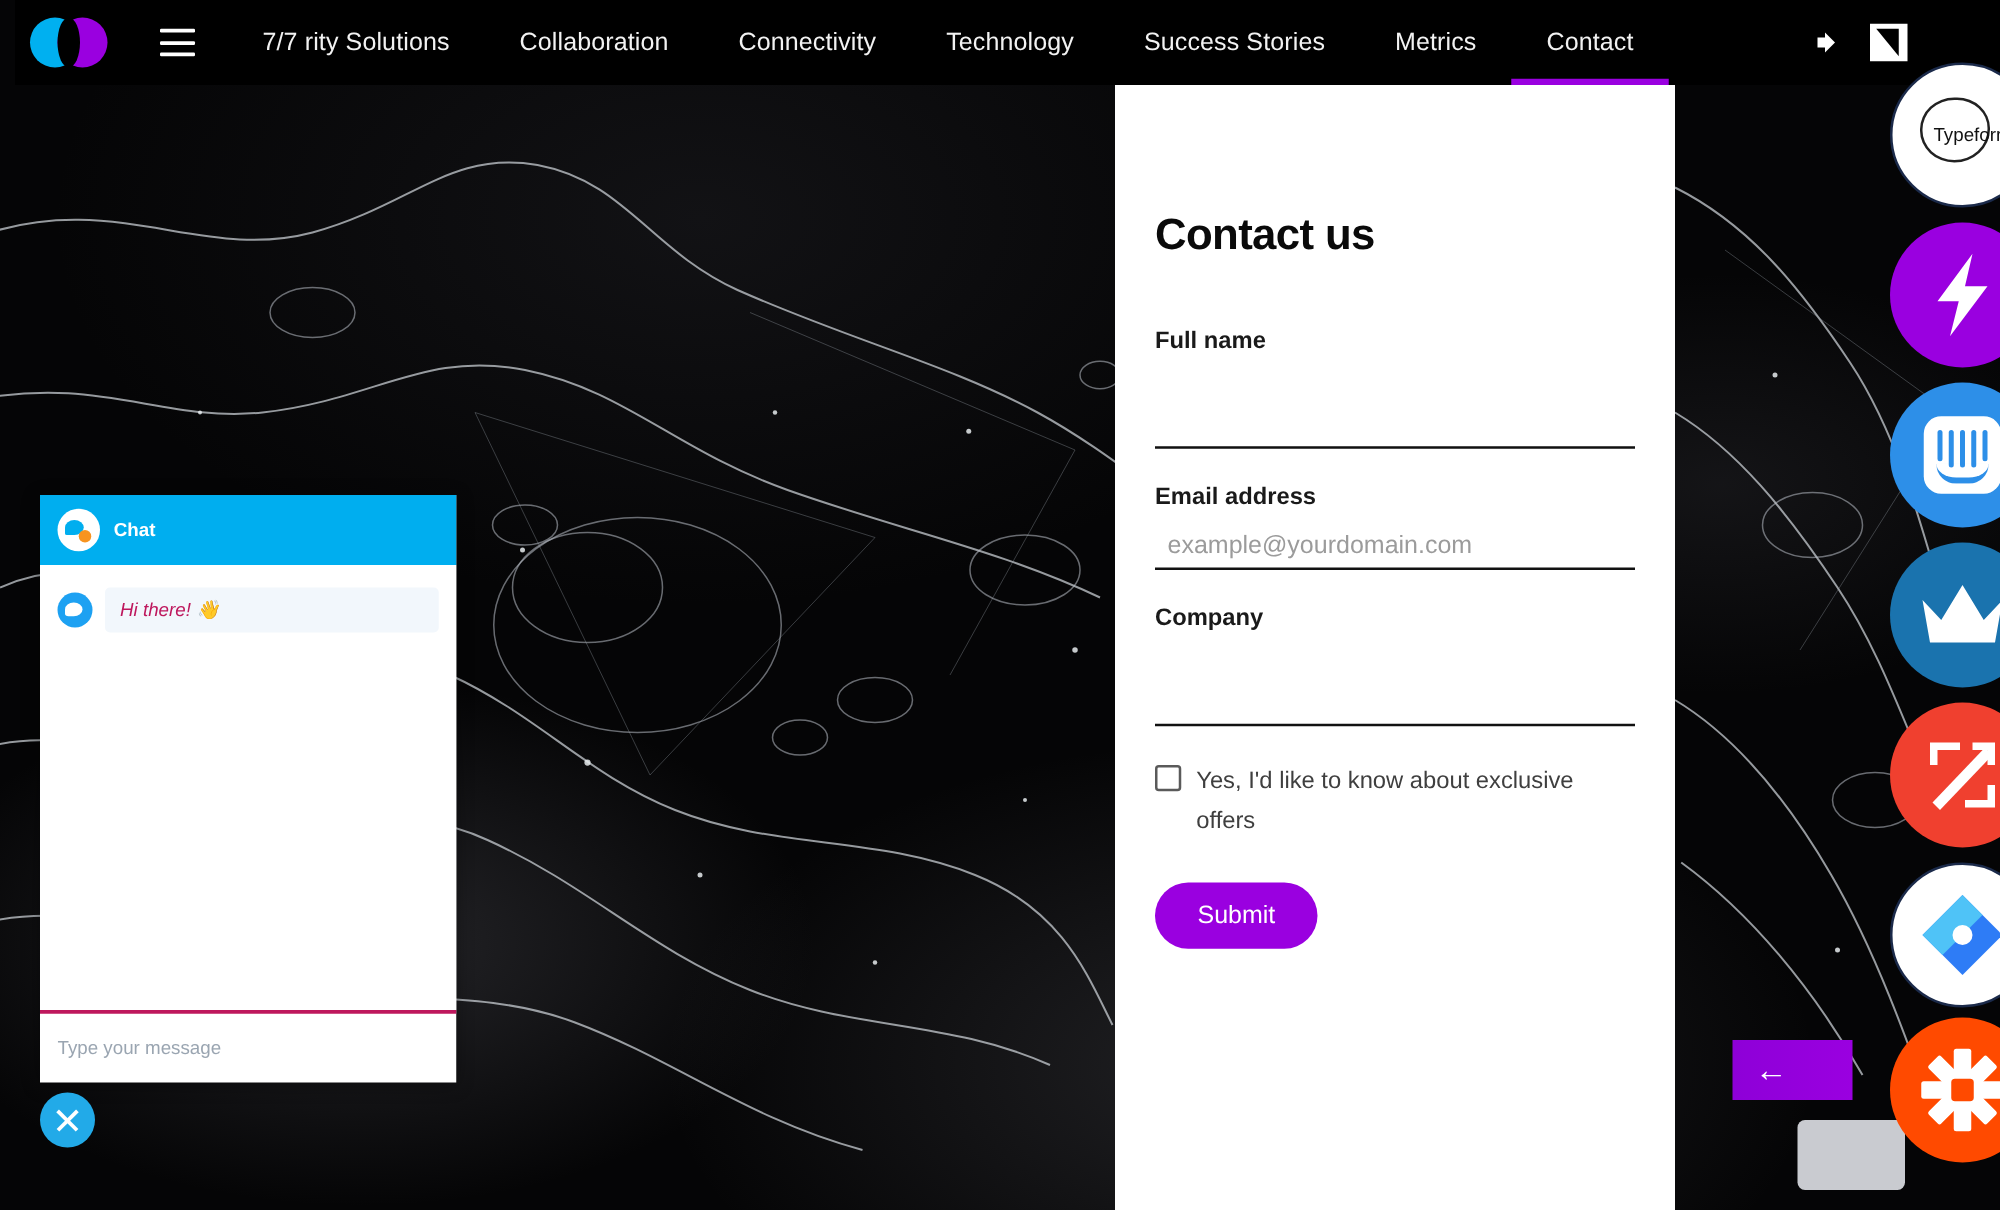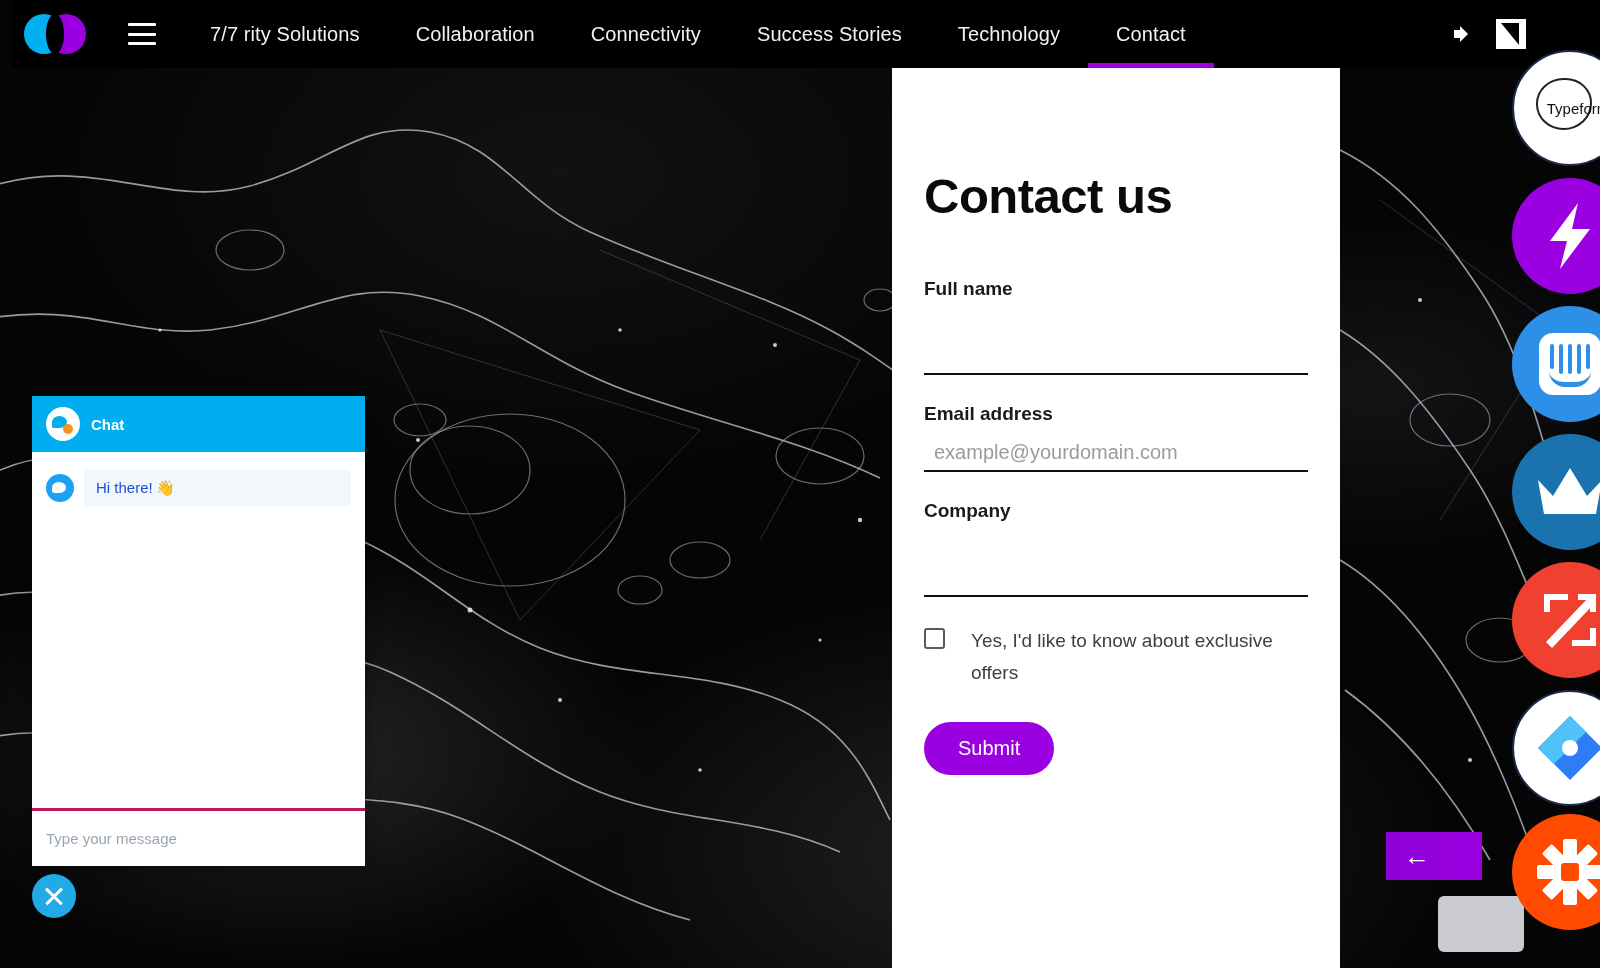--- a/index.html
+++ b/index.html
@@ -61,32 +61,32 @@
   .win-icon { width: 30px; height: 30px; background: #fff; position: relative; cursor: pointer; }
   .win-icon::after { content: ""; position: absolute; left: 5px; top: 4px; width: 0; height: 0;
                      border-left: 18px solid transparent; border-top: 22px solid #000; }
 
   
   .form-panel {
     position: absolute; left: 892px; top: 68px; width: 448px; height: 900px;
     background: #fff; z-index: 20; overflow: hidden;
   }
   .form-inner { padding: 100px 32px 0 32px; }
-  .form-title { font-size: 49px; font-weight: bold; color: #0a0a0a; letter-spacing: -.5px; margin-bottom: 54px; }
+  .form-title { font-size: 35px; font-weight: bold; color: #0a0a0a; letter-spacing: -.5px; margin-bottom: 54px; }
   .field { margin-bottom: 28px; }
   .field-label { font-size: 19px; font-weight: bold; color: #1a1a1a; margin-bottom: 44px; }
   .field-line { height: 2px; background: #111; width: 100%; }
   .field-input {
     border: none; outline: none; width: 100%; font-size: 20px; color: #6e6e6e;
     font-family: "Liberation Sans", sans-serif; padding: 0 0 6px 10px; background: transparent;
   }
   .field-input::placeholder { color: #9b9b9b; }
   .field.email .field-label { margin-bottom: 16px; }
 
-  .checkrow { display: flex; align-items: flex-start; gap: 26px; margin-top: 16px; }
+  .checkrow { display: flex; align-items: flex-start; gap: 12px; margin-top: 16px; }
   .checkbox {
     width: 21px; height: 21px; border: 2px solid #5a5a5a; border-radius: 3px; background: #fff;
     flex: 0 0 auto; margin-top: 3px; cursor: pointer;
   }
   .checklabel { font-size: 19px; color: #3f3f3f; line-height: 1.7; max-width: 360px; }
 
   .submit-btn {
     margin-top: 32px; background: #9A00E0; color: #fff; border: none; border-radius: 30px;
     font-size: 20px; font-family: "Liberation Sans", sans-serif;
     padding: 15px 34px; cursor: pointer;
@@ -116,22 +116,23 @@
   .chat-body { flex: 1 1 auto; background: #fff; padding: 18px 14px 0 14px; }
   .msg-row { display: flex; align-items: center; gap: 10px; }
   .msg-avatar {
     width: 28px; height: 28px; border-radius: 50%; background: #1DA1F2; position: relative; flex: 0 0 auto;
   }
   .msg-avatar::after {
     content: ""; position: absolute; left: 6px; top: 8px; width: 14px; height: 11px; background: #fff;
     border-radius: 50% 50% 50% 20%;
   }
   .msg-bubble {
-    background: #F2F7FC; border-radius: 4px; padding: 9px 12px; font-size: 15px; color: #1d4ed8;
+    background: #F2F7FC; border-radius: 4px; padding: 9px 12px; font-size: 15px; color: #be185d;
     flex: 1 1 auto;
+    font-style: italic;
   }
 
   .chat-footer { border-top: 3px solid #be185d; height: 58px; display: flex; align-items: center; padding: 0 14px; }
   .chat-input {
     border: none; outline: none; width: 100%; font-size: 15px; color: #8b96a3;
     font-family: "Liberation Sans", sans-serif; background: transparent;
   }
   .chat-input::placeholder { color: #9aa5b1; }
 
   .chat-close {
@@ -258,22 +259,23 @@
     <div class="hamburger">
       <span></span>
       <span></span>
       <span></span>
     </div>
 
     <div class="navitems">
       <div class="navitem">7/7  rity Solutions</div>
       <div class="navitem">Collaboration</div>
       <div class="navitem">Connectivity</div>
+      <div class="navitem">Technology</div>
       <div class="navitem">Success Stories</div>
-      <div class="navitem">Technology</div>
+      <div class="navitem">Metrics</div>
       <div class="navitem active">Contact</div>
     </div>
 
     <div class="nav-right">
       <div class="speaker">
         <div class="body"></div>
         <div class="cone"></div>
       </div>
       <div class="win-icon"></div>
     </div>

